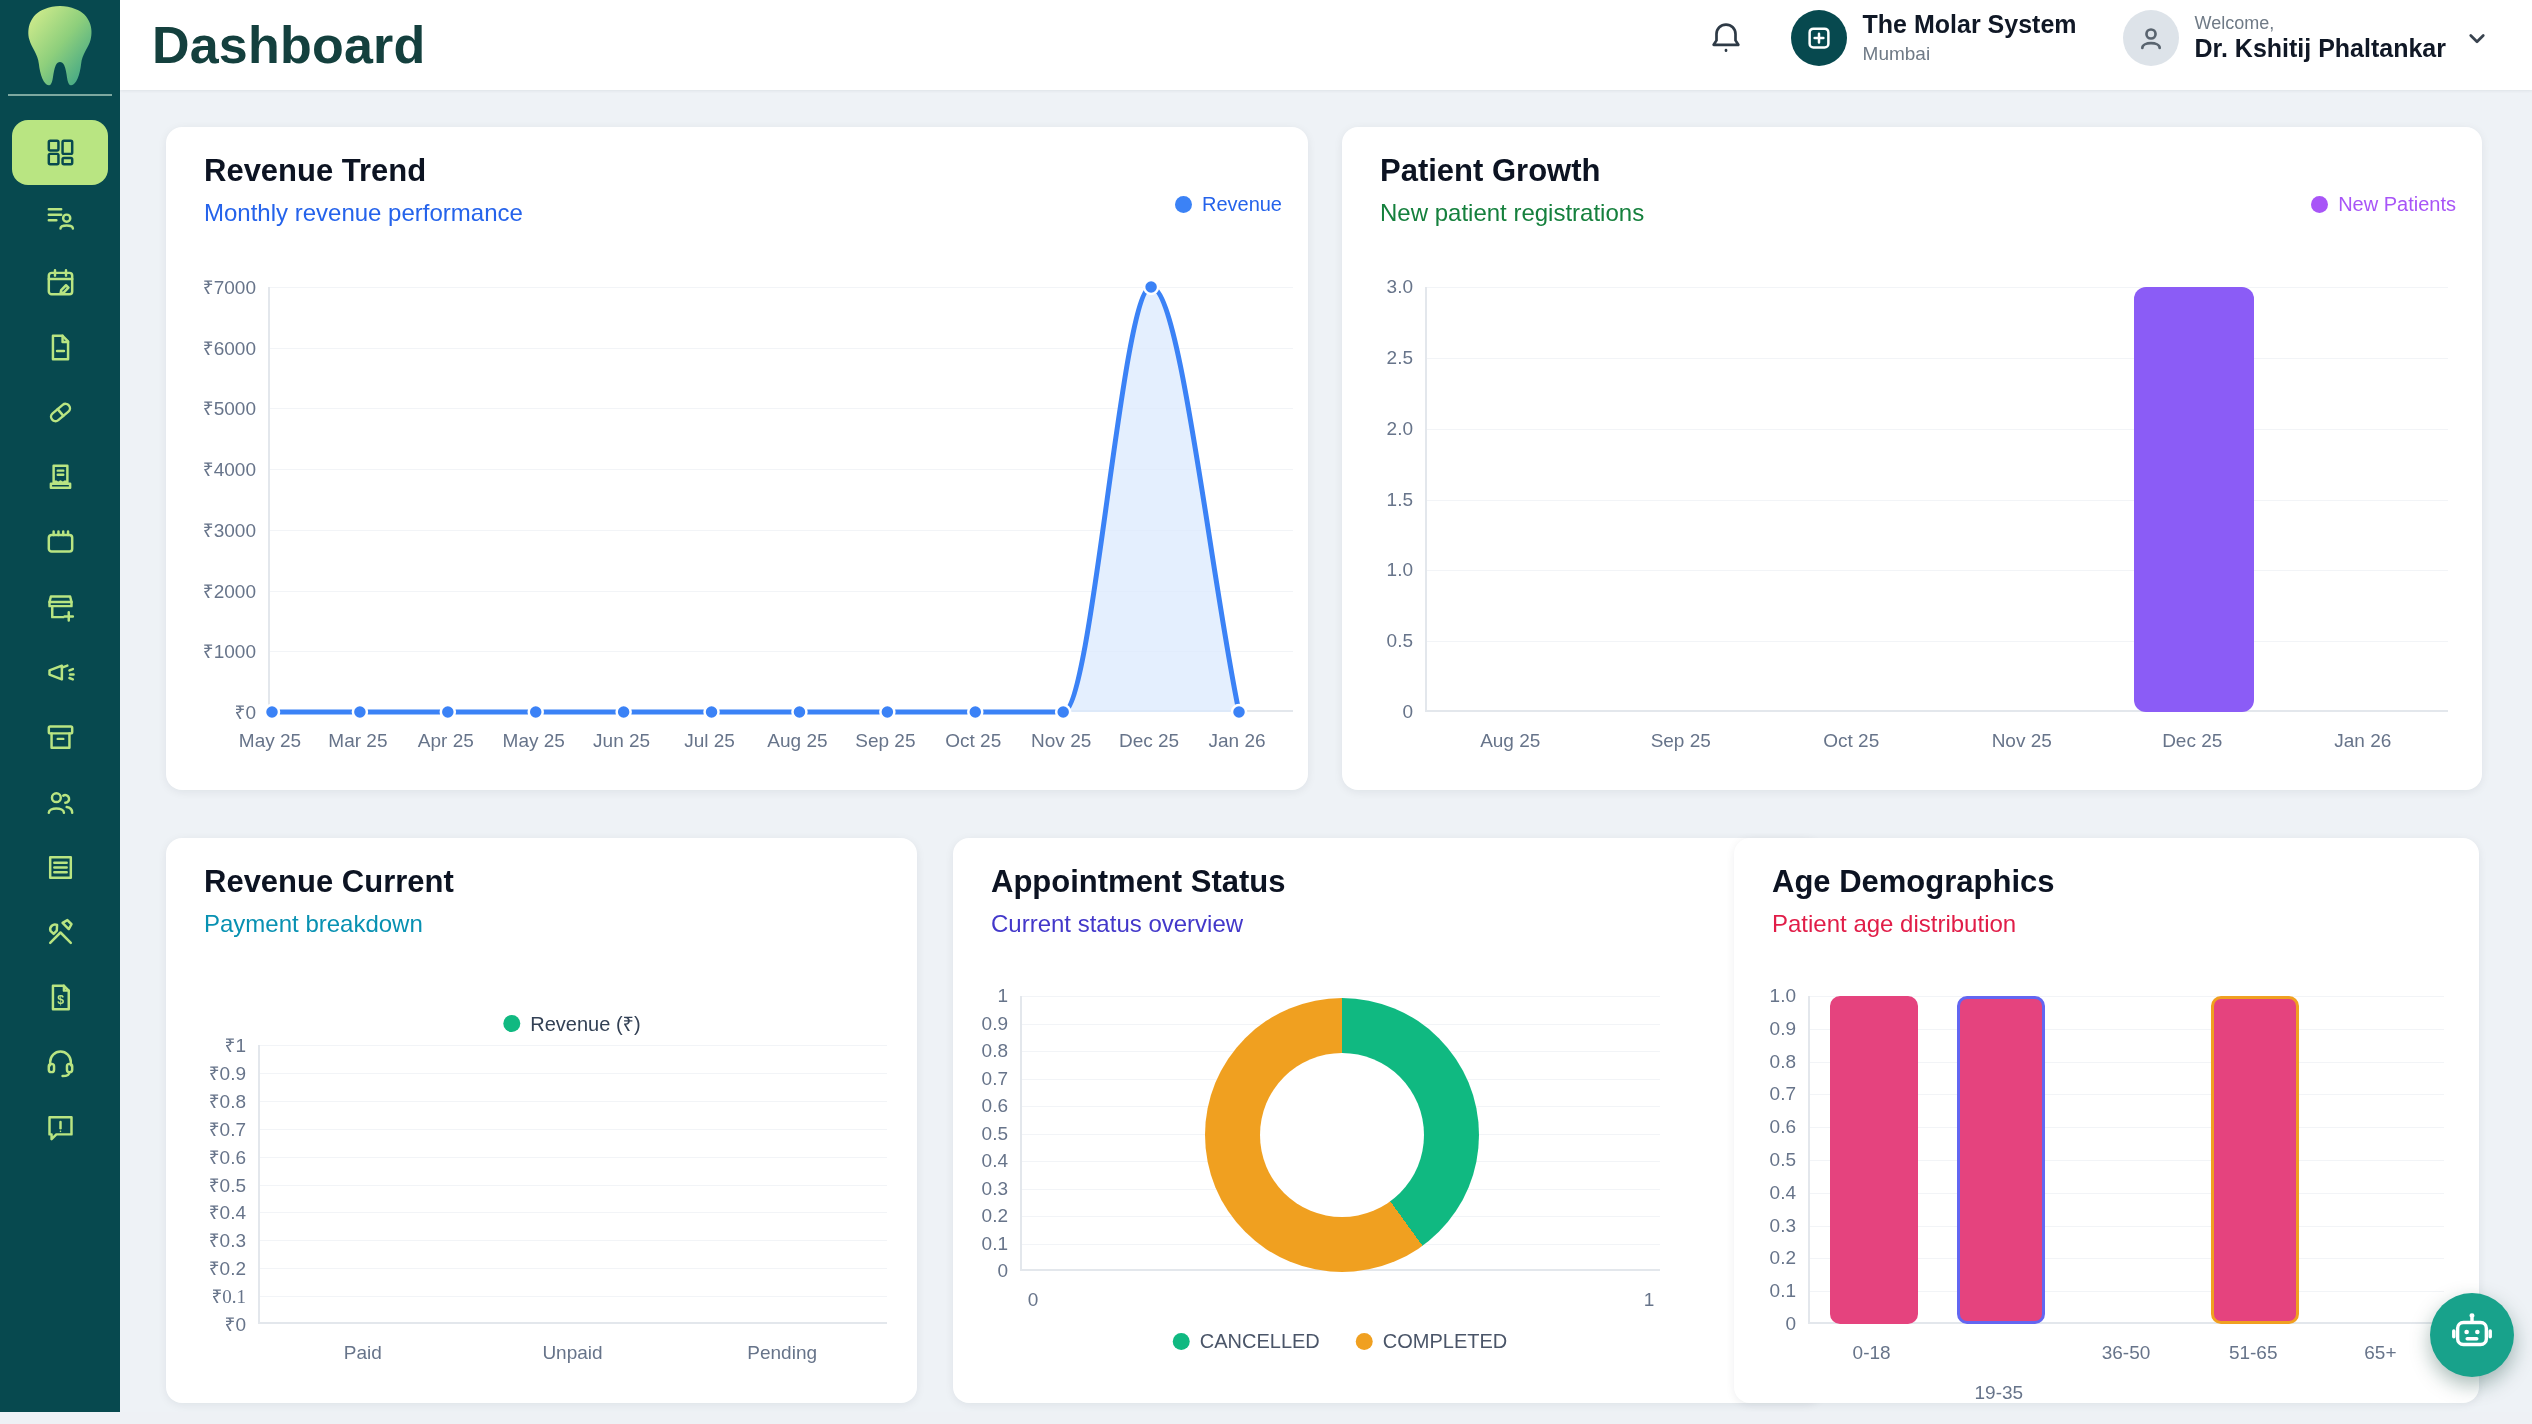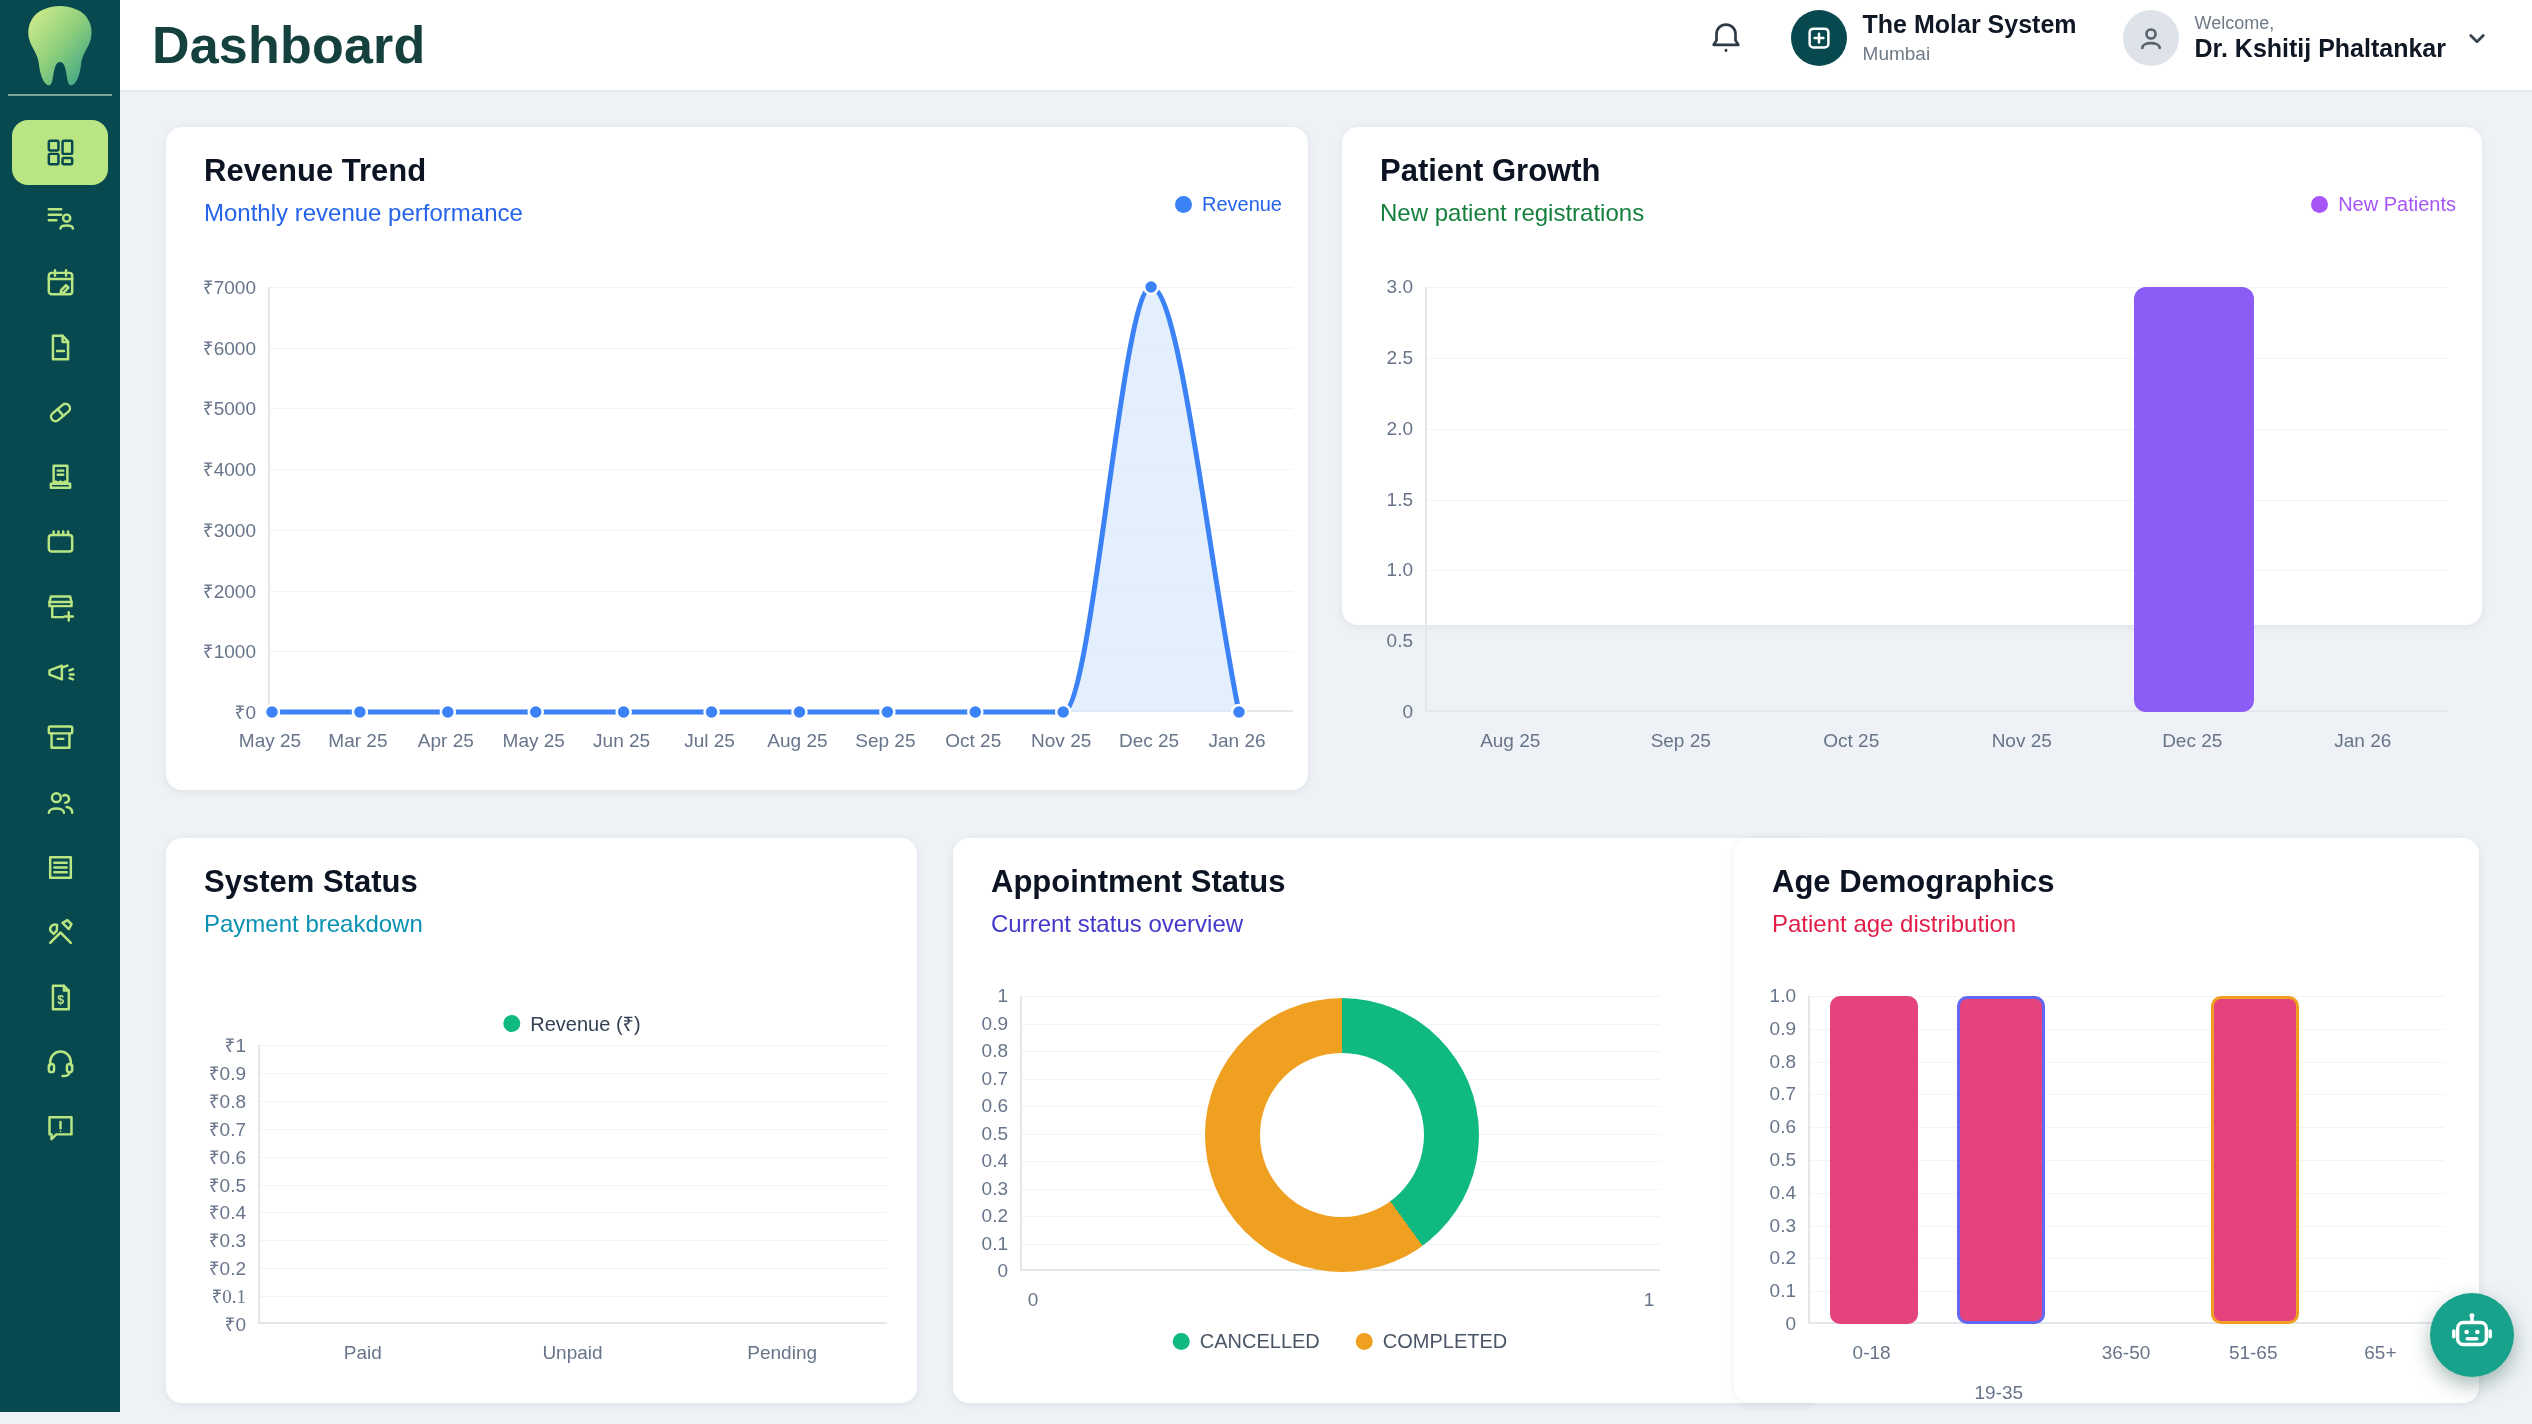--- a/index.html
+++ b/index.html
@@ -29,21 +29,21 @@
   .chip-name { font-size:25px; font-weight:700; color:#101826; }
   .chip-sub { font-size:19px; color:#6f7a86; margin-top:4px; }
   .user-avatar { width:56px; height:56px; border-radius:50%; background:#dde3e9; display:flex; align-items:center; justify-content:center; color:#59646f; flex:0 0 auto; }
   .user-avatar svg { width:32px; height:32px; }
   .chevron { width:30px; height:30px; color:#39434f; cursor:pointer; }
   .chevron svg { width:100%; height:100%; }
 
   
   .card { position:absolute; background:#ffffff; border-radius:16px; box-shadow:0 2px 10px rgba(15,23,42,.07); }
   #card-revenue-trend      { left:166px;  top:127px; width:1142px; height:663px; }
-  #card-patient-growth     { left:1342px; top:127px; width:1140px; height:498px;text-decoration:underline; }
+  #card-patient-growth     { left:1342px; top:127px; width:1140px; height:663px;text-decoration:underline; }
   #card-revenue-status     { left:166px;  top:838px; width:751px;  height:565px; }
   #card-appointment-status { left:953px;  top:838px; width:868px;  height:565px; }
   #card-age-demographics   { left:1734px; top:838px; width:745px;  height:565px; }
 
   .card-title { position:absolute; left:38px; top:26px; font-size:31px; font-weight:700; color:#0c1322; }
   .card-subtitle { position:absolute; left:38px; top:72px; font-size:24px; font-weight:500; }
 
   .legend { position:absolute; display:flex; gap:36px; align-items:center; }
   #card-revenue-trend .legend, #card-patient-growth .legend { right:26px; top:66px; }
   #card-revenue-status .legend { left:406px; top:172px; transform:translateX(-50%); }
@@ -357,21 +357,21 @@
     <div class="ytick" style="left: -39px; top: 585px;">0</div>
     <div class="xtick" style="left: 168.25px; top: 603px;">Aug 25</div>
     <div class="xtick" style="left: 338.75px; top: 603px;">Sep 25</div>
     <div class="xtick" style="left: 509.25px; top: 603px;">Oct 25</div>
     <div class="xtick" style="left: 679.75px; top: 603px;">Nov 25</div>
     <div class="xtick" style="left: 850.25px; top: 603px;">Dec 25</div>
     <div class="xtick" style="left: 1020.75px; top: 603px;">Jan 26</div>
   </section>
 
 <section class="card" id="card-revenue-status">
-  <h2 class="card-title">System Status</h2>
+  <h2 class="card-title">Revenue Current</h2>
   <div class="card-subtitle" style="color: rgb(8, 145, 178);">Payment breakdown</div>
   <div class="legend">
       <span class="legend-item">
         <span class="legend-dot" style="background:#10b981"></span>
         <span style="color:#334155">Revenue (₹)</span>
       </span>
     </div>
 <div class="plot" style="left: 92px; top: 207px; width: 629px; height: 279px;">
       <div class="gridline" style="top: 0px;"></div>
       <div class="gridline" style="top: 27.9px;"></div>

